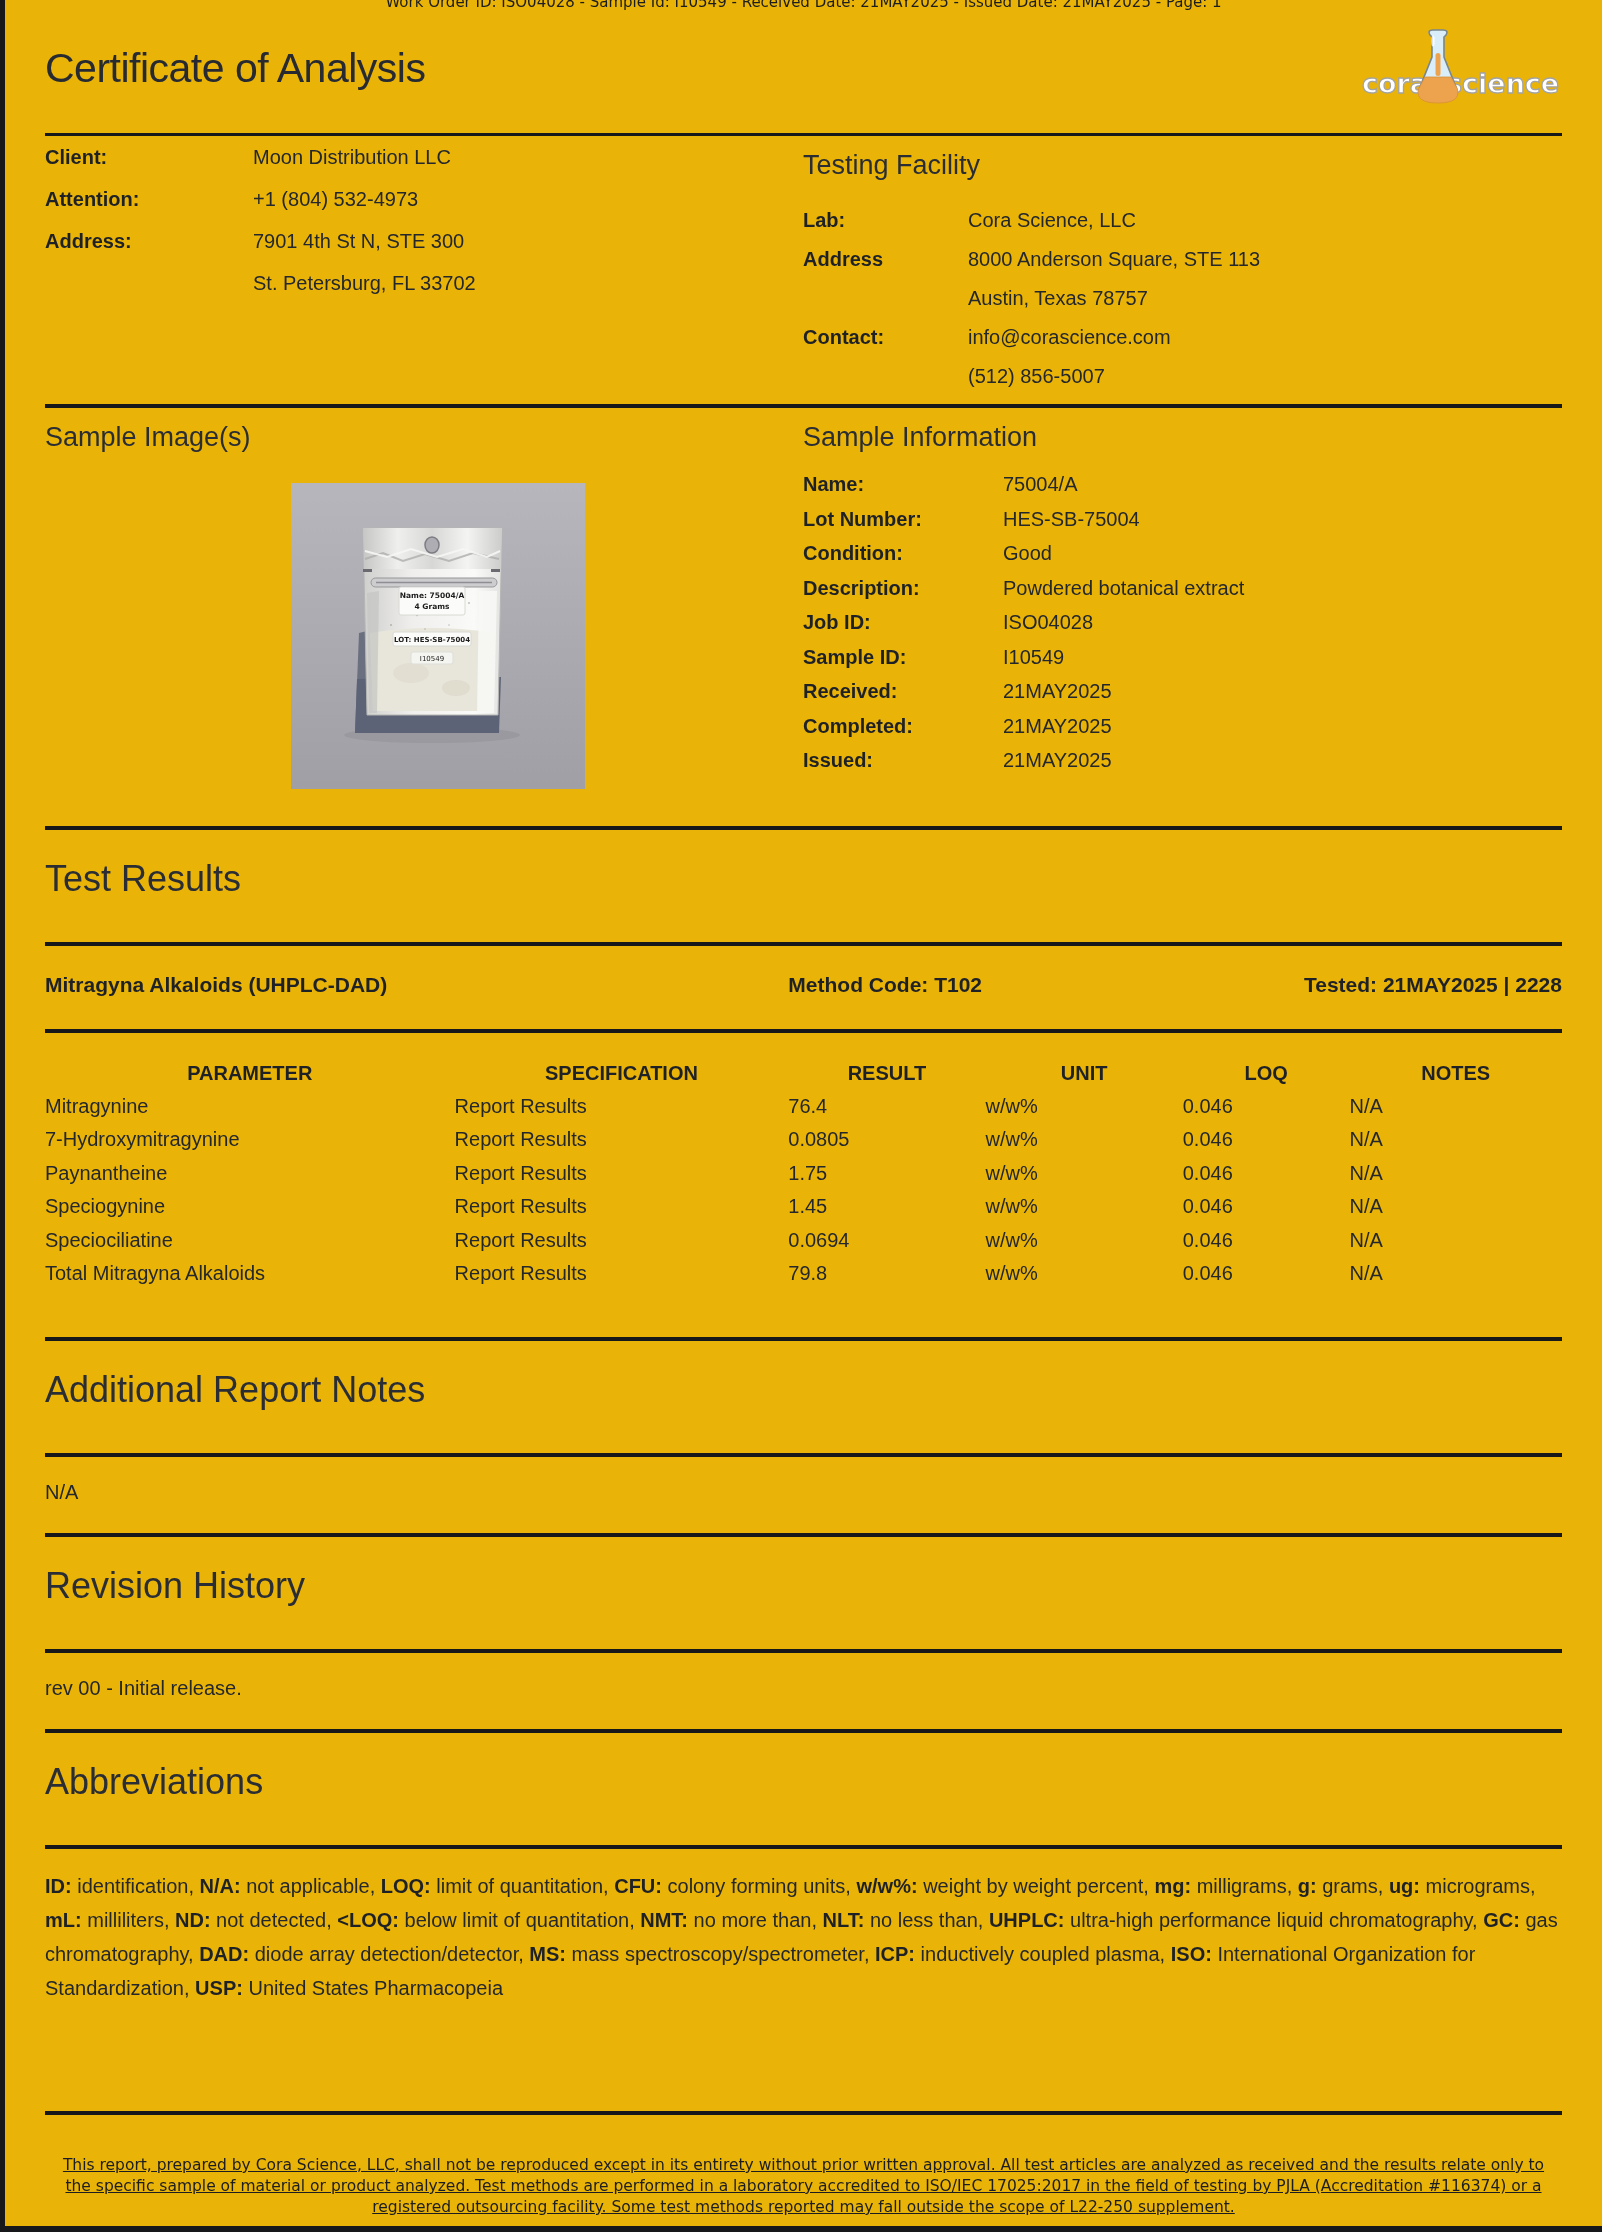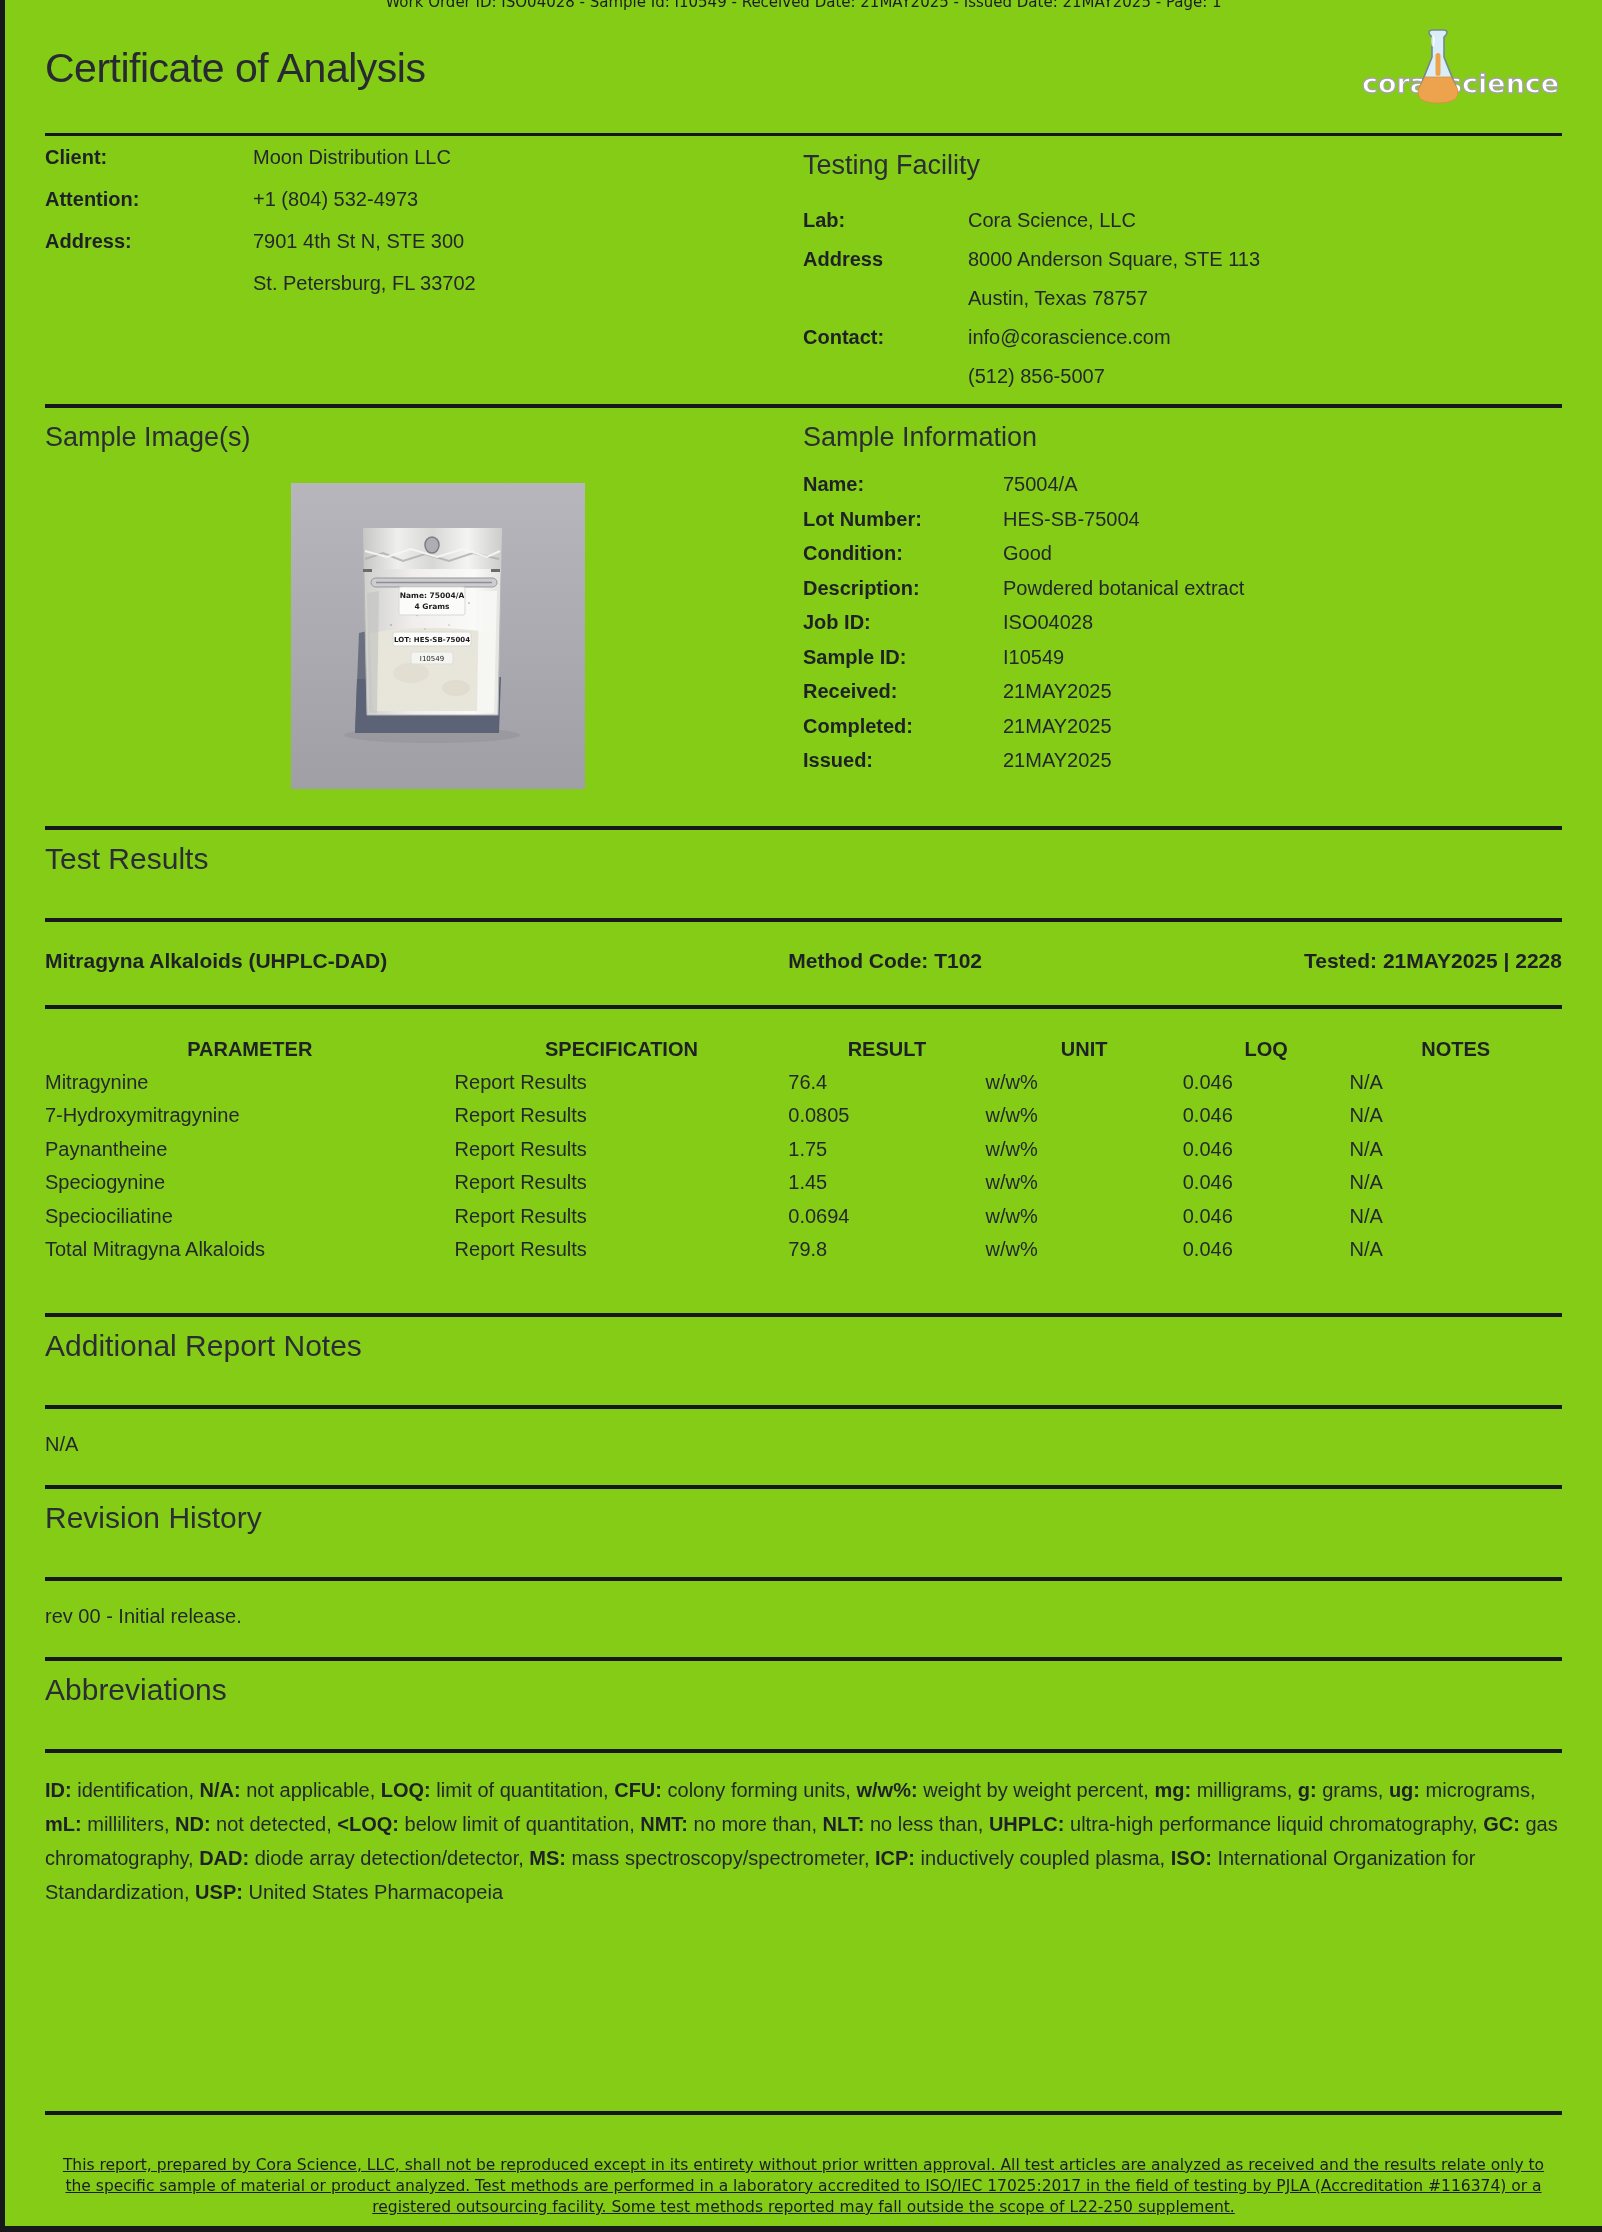--- a/index.html
+++ b/index.html
@@ -1,38 +1,38 @@
 <!DOCTYPE html>
 <html><head>
 <meta charset="utf-8">
 <style>
   html,body{margin:0;padding:0;background:#ffffff;}
   .page{
     position:relative;
     width:1602px;height:2232px;
     box-sizing:border-box;
-    background:#84cc16;
+    background:#eab308;
     border-left:5px solid #17181a;
     border-bottom:6px solid #17181a;
     overflow:hidden;
     font-family:"Liberation Sans",sans-serif;
     color:#23272c;
   }
   .content{padding:0 40px;}
   .runhead{
     font-family:"DejaVu Sans",sans-serif;
     font-size:15px;color:#1b1d21;
     text-align:center;margin-top:-7px;white-space:nowrap;
   }
   .titlebar{display:flex;justify-content:space-between;align-items:center;margin-top:14px;height:86px;}
   h1{font-size:41px;font-weight:400;color:#272b31;margin:0;letter-spacing:-0.5px;}
   .rule{border:none;border-top:4px solid #17181a;margin:0;}
   .rule.thin{border-top-width:3px;margin-top:22px;}
   h2{font-size:27px;font-weight:400;color:#2a2e34;margin:14px 0 30px;}
-  h2.big{font-size:30px;margin:12px 0 42px;}
+  h2.big{font-size:36px;margin:28px 0 42px;}
   .grid2{display:grid;grid-template-columns:758px 1fr;}
   .sec1{padding-bottom:8px;}
   .sec2{padding-bottom:48px;}
   .frow{display:flex;font-size:20px;}
   .flabel{font-weight:700;color:#1e2126;flex:0 0 208px;}
   .fvalue{font-weight:400;color:#24282d;}
   .cust .frow{line-height:42px;}
   .cust h2{margin-bottom:36px;}
   .fac .flabel{flex-basis:165px;}
   .fac .frow{line-height:39px;}

